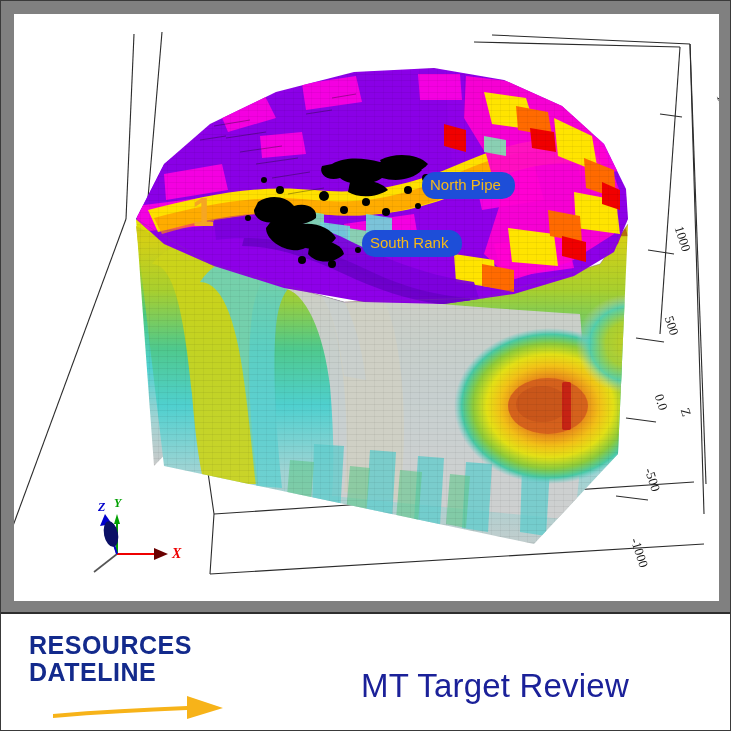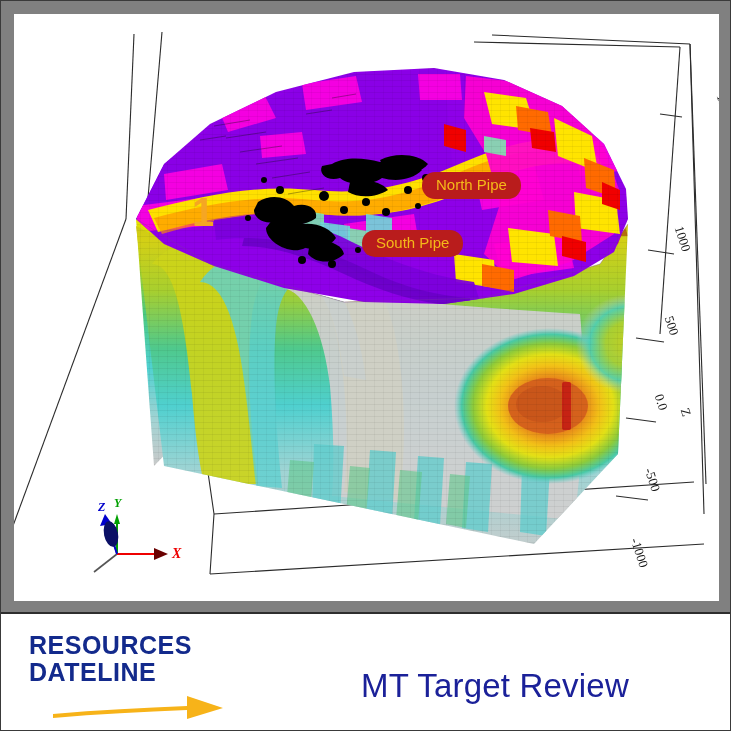--- a/index.html
+++ b/index.html
@@ -59,26 +59,26 @@
   }
   #title-sub{
     font-size:27px;line-height:34px;font-weight:400;
     font-family:"Liberation Sans", sans-serif;
     letter-spacing:0.2px;
   }
 
   
   .pill{
     position:absolute;
-    background:#b91c1c;
+    background:#1d4ed8;
     color:#f5b919;
     border-radius:13px;
     font-size:15px;
     font-family:"Liberation Sans", sans-serif;
-    padding:5px 14px 6px 14px;
+    padding:5px 14px 6px 8px;
     white-space:nowrap;
     line-height:16px;
     text-align:right;
   }
   #pill-north{left:408px;top:158px;}
   #pill-south{left:348px;top:216px;}
 
   
   #target-num{
     position:absolute;left:178px;top:178px;
@@ -395,21 +395,21 @@
       <span class="ztick" style="left:714px;top:78px;transform:rotate(72deg);">1500</span>
       <span class="ztick" style="left:672px;top:210px;transform:rotate(72deg);">1000</span>
       <span class="ztick" style="left:662px;top:300px;transform:rotate(72deg);">500</span>
       <span class="ztick" style="left:652px;top:378px;transform:rotate(72deg);">0.0</span>
       <span class="ztick" style="left:642px;top:452px;transform:rotate(72deg);">-500</span>
       <span class="ztick" style="left:628px;top:522px;transform:rotate(72deg);">-1000</span>
 
       <span id="zaxis-label" style="left:678px;top:392px;transform:rotate(72deg);">Z</span>
 
       <div class="pill" id="pill-north">North Pipe</div>
-      <div class="pill" id="pill-south">South Pipe</div>
+      <div class="pill" id="pill-south">South Rank</div>
 
       <div id="target-num">1</div>
 
     </div>
   </div>
 
   <div id="footer">
 
     <div id="logo">
       <div class="logo-line">RESOURCES</div>

